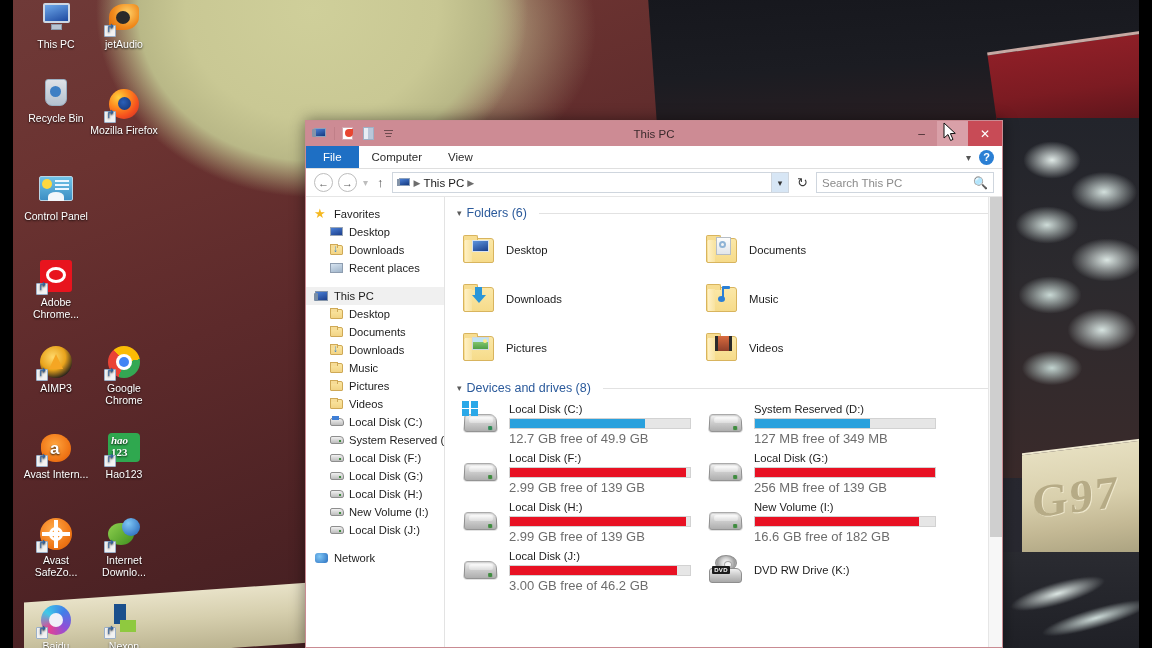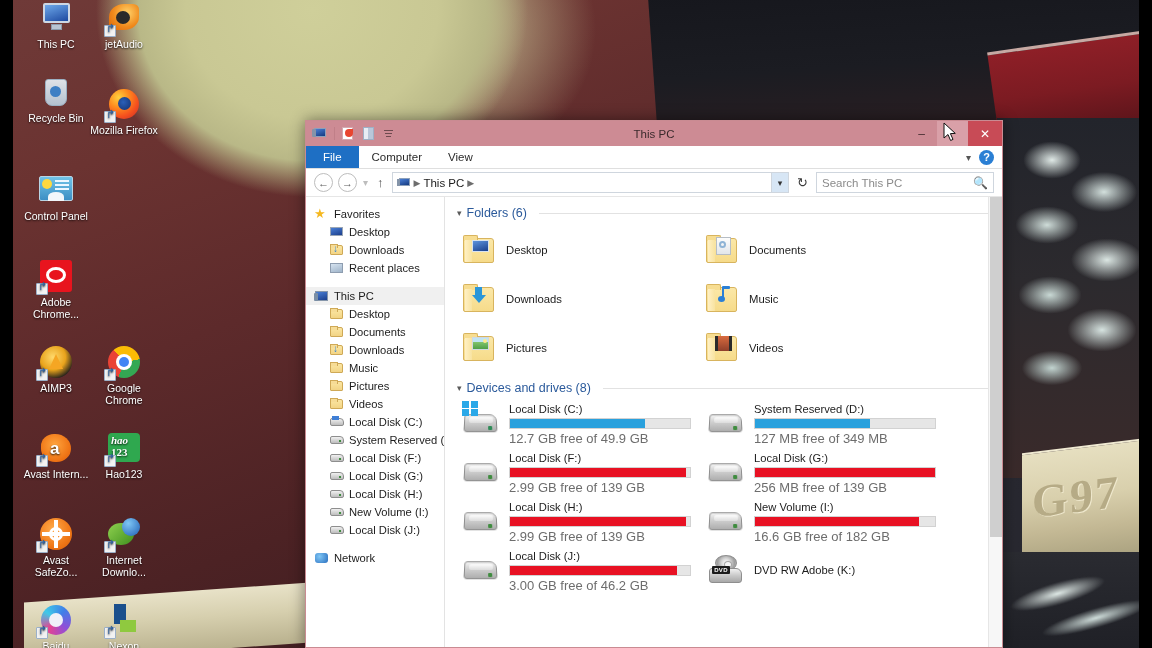--- a/index.html
+++ b/index.html
@@ -856,21 +856,21 @@
             </div>
             <div class="drive nobar">
               <span class="dico">
                 <span class="dvd">
                   <span class="disc"></span>
                   <span class="tray"></span>
                   <span class="lbl">DVD</span>
                 </span>
               </span>
               <span class="dinfo">
-                <div class="dname">DVD RW Adobe (K:)</div>
+                <div class="dname">DVD RW Drive (K:)</div>
               </span>
             </div>
           </div>
 
         <div id="vscroll">
           <div id="vthumb"></div>
         </div>
       </div>
     </div>
   </div>

